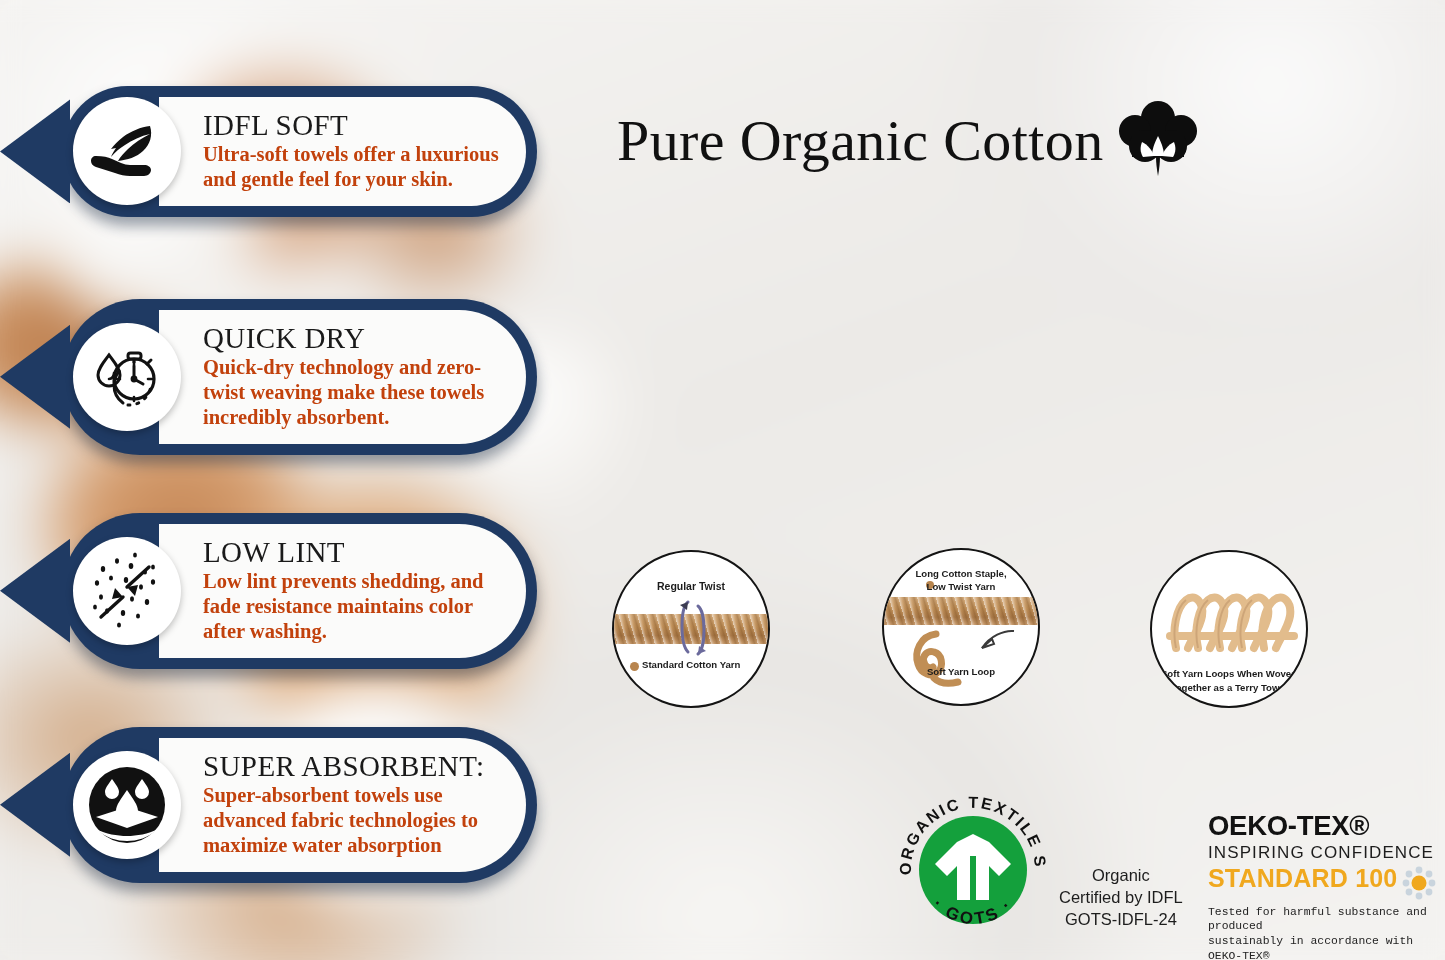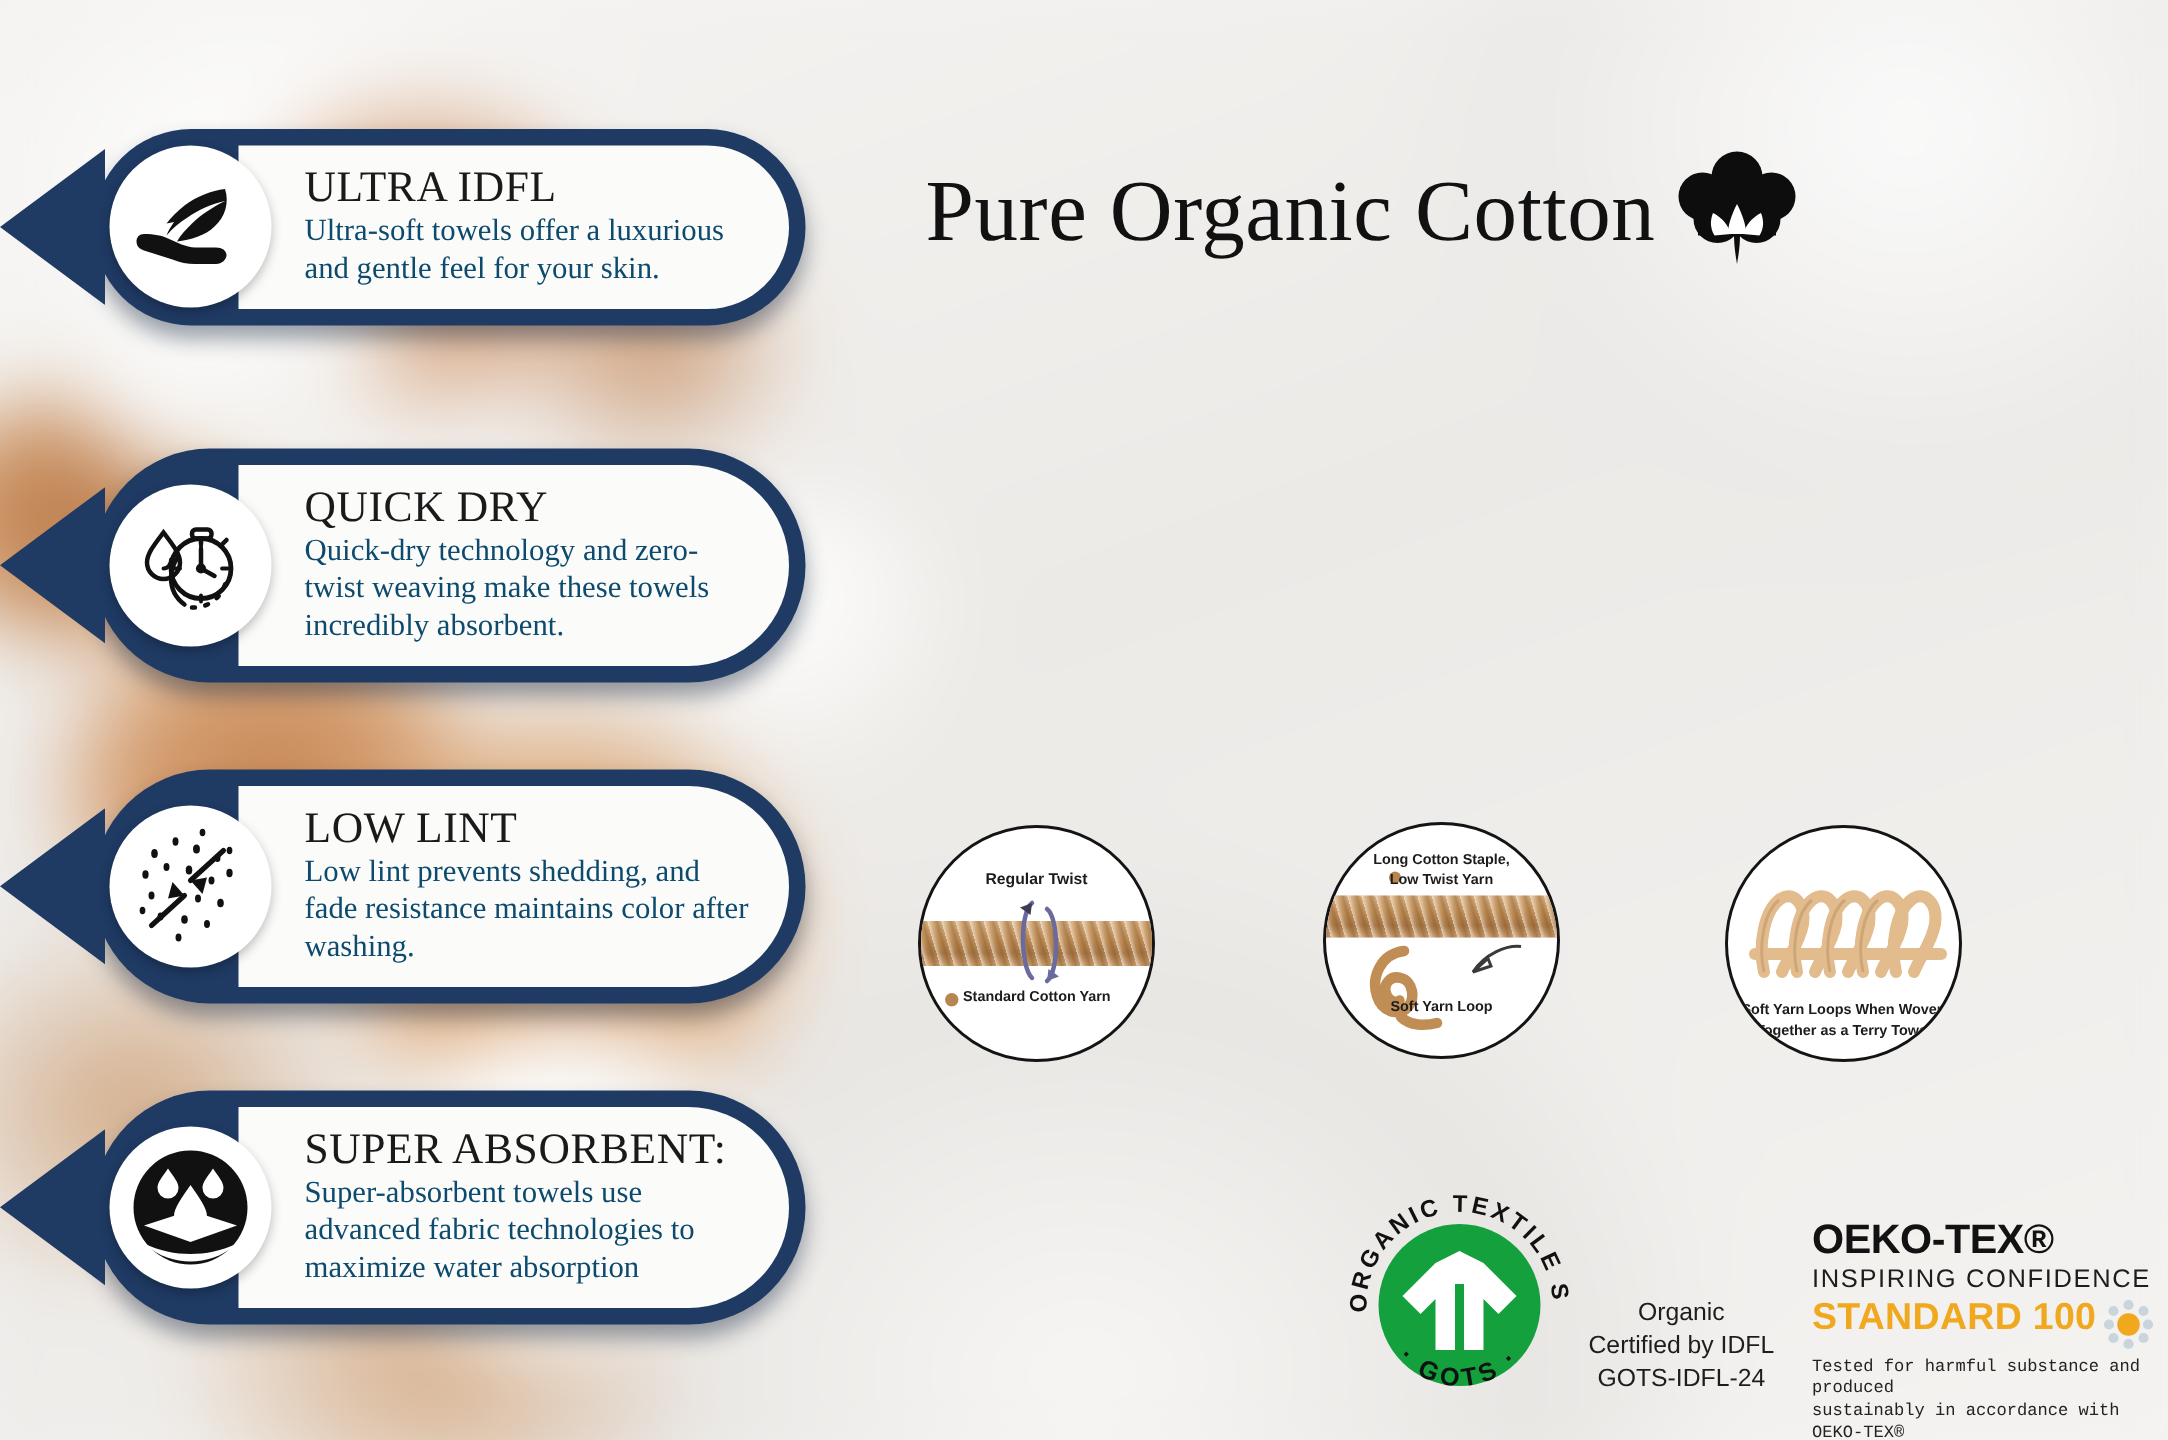--- a/index.html
+++ b/index.html
@@ -131,21 +131,22 @@
     font-size: 29px;
     letter-spacing: .4px;
     color: #1a1a1a;
     line-height: 1.04;
     margin-bottom: 2px;
   }
   .badge-desc {
     font-family: "Liberation Serif", serif;
     font-size: 20.5px;
     line-height: 1.21;
-    color: #0c4a6e;
+    color: #c2410c;
+    font-weight: bold;
   }
 
   
   #badge-1 { left: 62px; top: 86px;  }
   #badge-2 { left: 62px; top: 299px; }
   #badge-3 { left: 62px; top: 513px; }
   #badge-4 { left: 62px; top: 727px; }
 
   
   .heading-row {
@@ -312,21 +313,21 @@
   <div class="badge" id="badge-1">
     <div class="badge-shell">
       <div class="badge-tail"></div>
       <div class="icon-circle">
         <svg width="78" height="78" viewBox="0 0 78 78">
           <path fill="#111" d="M62 14c-9 1-19 5-27 11-5 4-9 8-12 12l5-1c-2 3-4 6-5 9 4-5 9-9 14-12 7-5 16-9 25-11-8 4-16 9-22 15-4 4-8 8-10 12 9-1 19-4 25-10 7-6 10-16 7-25z"></path>
           <path fill="#111" d="M8 44c-3 0-5 2-5 5 0 3 2 5 5 6l19 6c5 2 10 3 15 3h14c4 0 7-3 7-6s-3-5-7-5H42c-3 0-6-1-9-2l-9-4c-4-2-9-3-16-3z"></path>
         </svg>
       </div>
       <div class="badge-text">
-        <div class="badge-title">ULTRA IDFL</div>
+        <div class="badge-title">IDFL SOFT</div>
         <div class="badge-desc">Ultra-soft towels offer a luxurious and gentle feel for your skin.</div>
       </div>
     </div>
   </div>
 
   <div class="badge" id="badge-2">
     <div class="badge-shell">
       <div class="badge-tail"></div>
       <div class="icon-circle">
         <svg width="80" height="80" viewBox="0 0 80 80">

